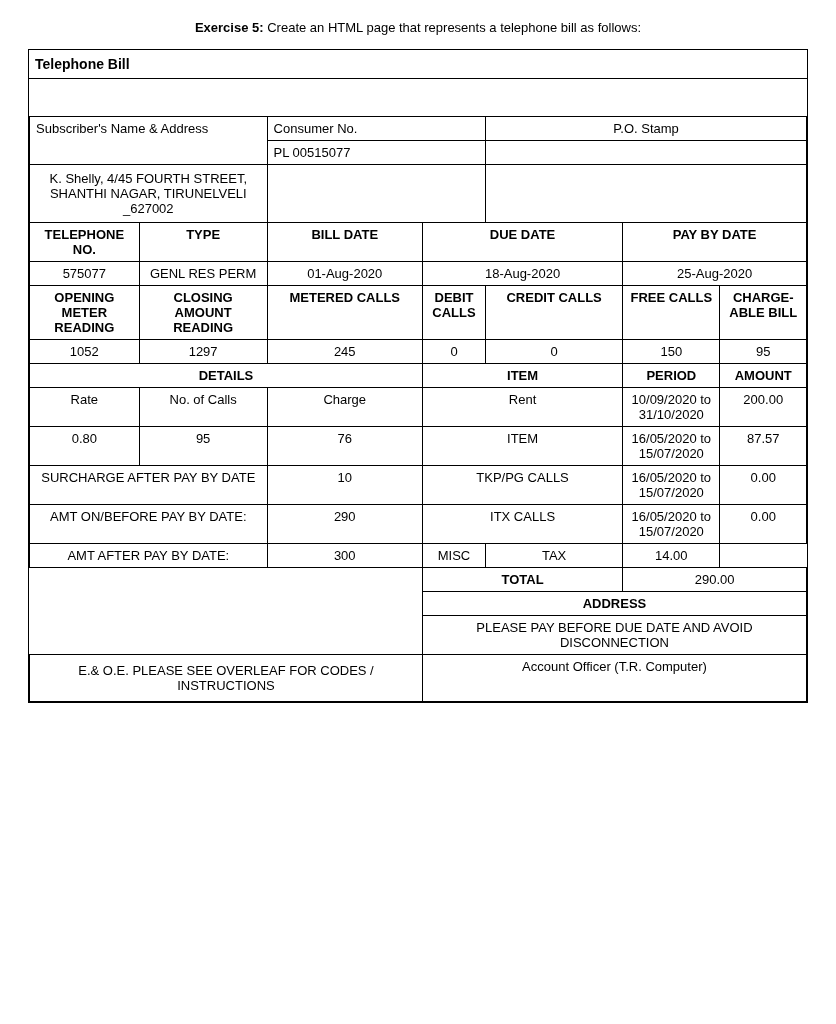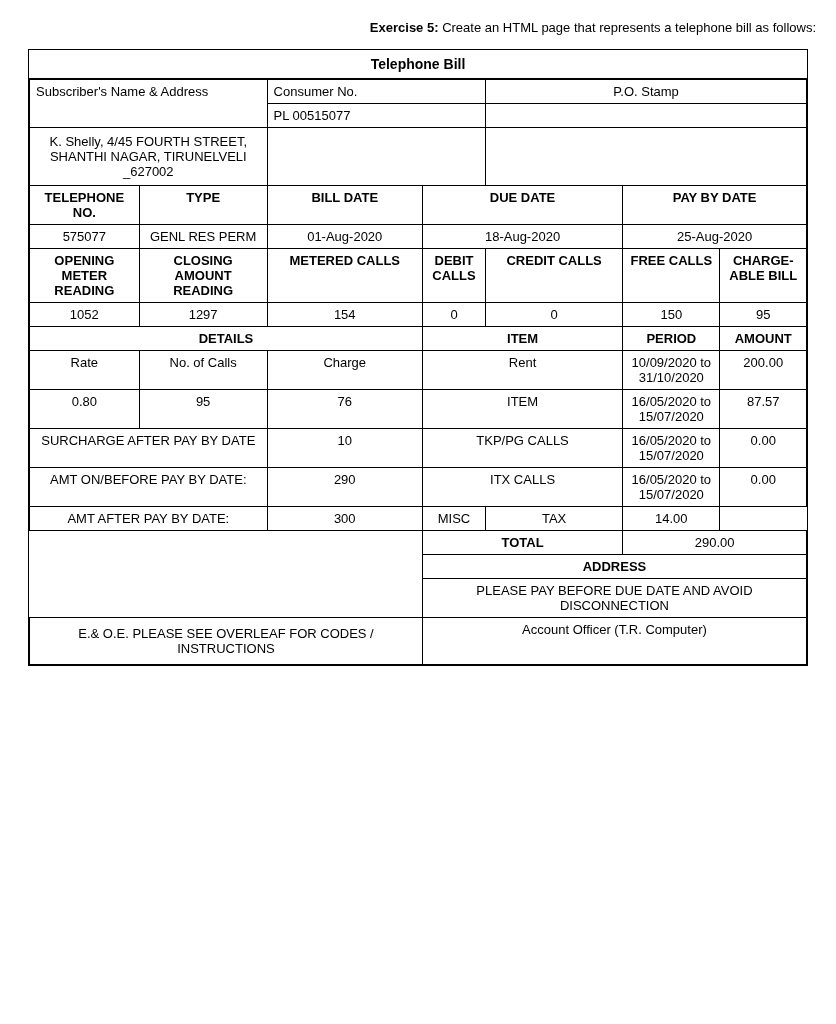--- a/index.html
+++ b/index.html
@@ -4,43 +4,43 @@
   <style>
     * { box-sizing: border-box; margin: 0; padding: 0; }
     body {
       font-family: Arial, sans-serif;
       font-size: 13px;
       background: #fff;
       padding: 20px;
       color: #000;
     }
     .exercise-title {
-      text-align: right;
+      text-align: center;
       margin-bottom: 14px;
       font-size: 13px;
     }
     .exercise-title strong { font-weight: bold; }
     .bill-container {
       border: 1px solid #000;
       width: 100%;
       max-width: 780px;
       margin: 0 auto;
       border-collapse: collapse;
     }
     table {
       width: 100%;
       border-collapse: collapse;
+      margin-top: 37px;
     }
     td, th {
       border: 1px solid #000;
       padding: 4px 6px;
       vertical-align: top;
     }
     .bill-title {
-      text-align: center;
       font-weight: bold;
       font-size: 14px;
       padding: 6px;
       border-bottom: 1px solid #000;
     }
     .center { text-align: center; }
     .bold { font-weight: bold; }
   </style>
 </head>
 <body>
@@ -128,21 +128,21 @@
         <span>FREE CALLS</span>
       </td>
       <td class="center bold">
         <span>CHARGE-ABLE BILL</span>
       </td>
     </tr>
 
     <tr>
       <td class="center">1052</td>
       <td class="center">1297</td>
-      <td class="center">154</td>
+      <td class="center">245</td>
       <td class="center">0</td>
       <td class="center">0</td>
       <td class="center">150</td>
       <td class="center">95</td>
     </tr>
 
     <tr>
       <td colspan="3" class="center bold">
         <span>DETAILS</span>
       </td>

